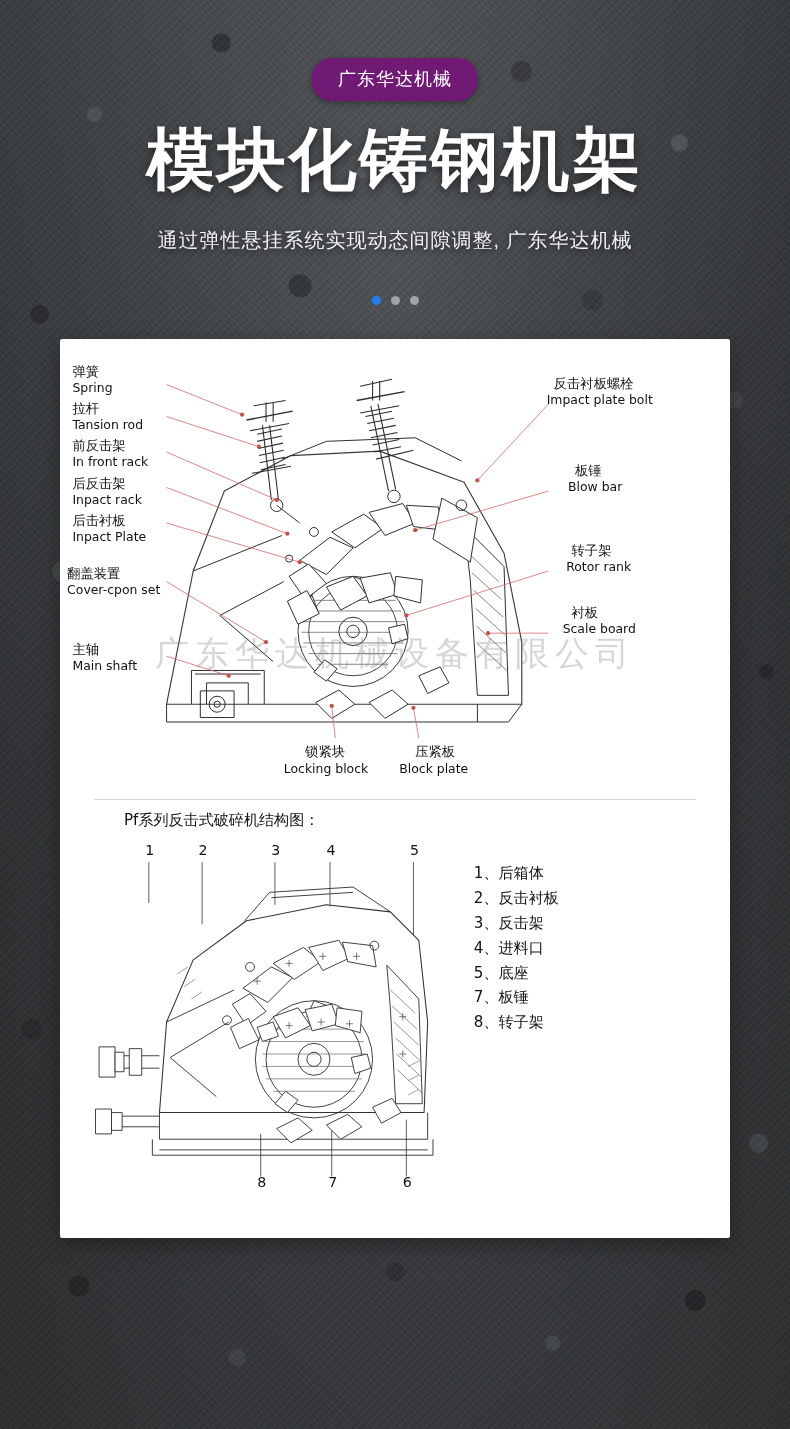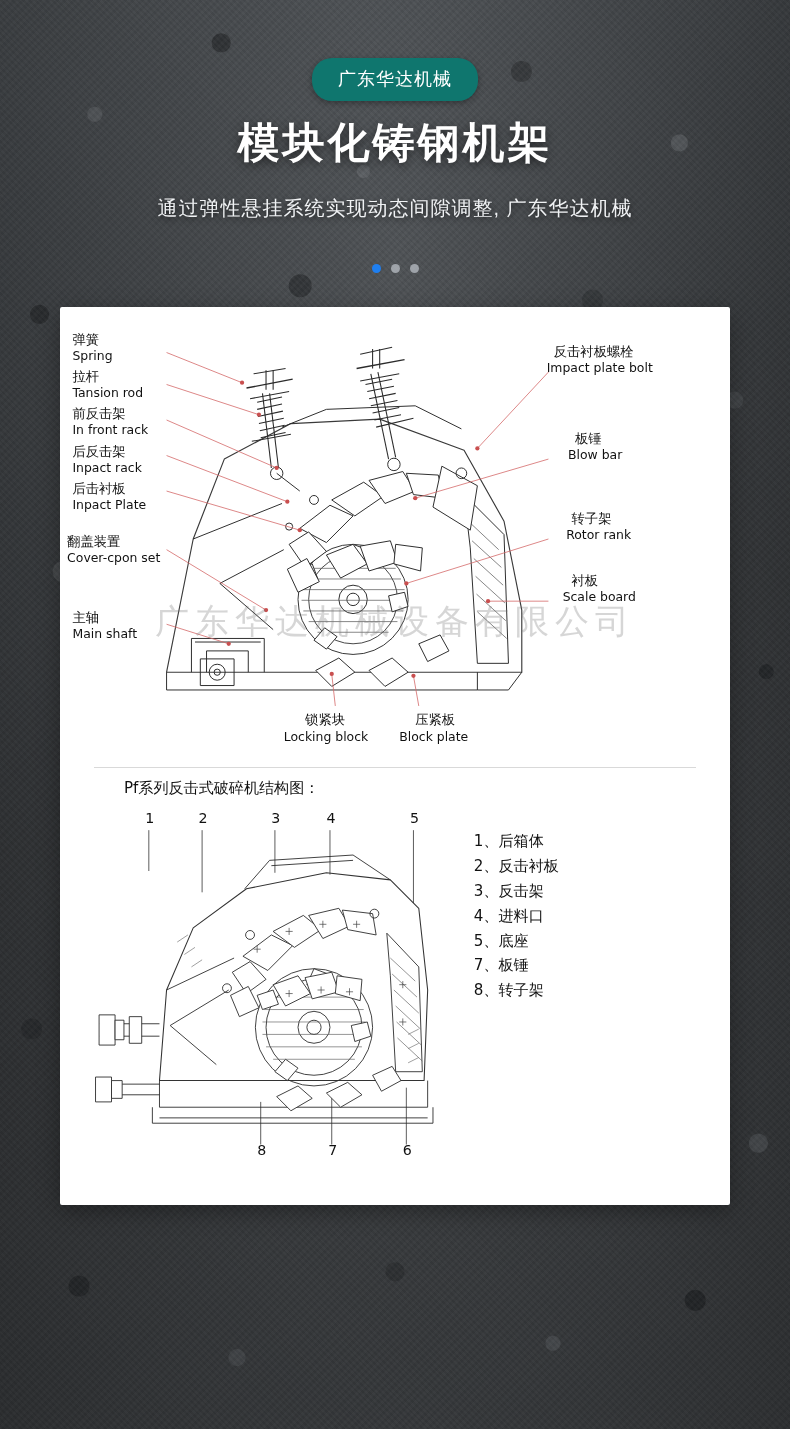--- a/index.html
+++ b/index.html
@@ -60,32 +60,32 @@
   }
   .bg-vignette{
     position:absolute;inset:0;
     background:radial-gradient(ellipse at 50% 18%, rgba(255,255,255,.05) 0%, rgba(0,0,0,.22) 70%, rgba(0,0,0,.35) 100%);
   }
 
   
   .hero{position:relative;z-index:3;padding-top:58px;text-align:center;}
   .badge{
     display:inline-block;
-    background:#0f766e;
+    background:#701a75;
     color:#fff;
     font-size:18px;
     letter-spacing:1px;
     padding:9px 26px 10px;
     border-radius:20px;
     box-shadow:0 2px 6px rgba(0,0,0,.35);
   }
   .hero h1{
     margin:16px 0 0;
     color:#ffffff;
-    font-size:42px;
+    font-size:68px;
     line-height:1.24;
     font-weight:bold;
     letter-spacing:3px;
     text-shadow:0 3px 10px rgba(0,0,0,.55);
   }
   .hero h1 .line{display:block;}
   .hero .sub{
     margin-top:26px;
     color:#f0f2f4;
     font-size:20px;

